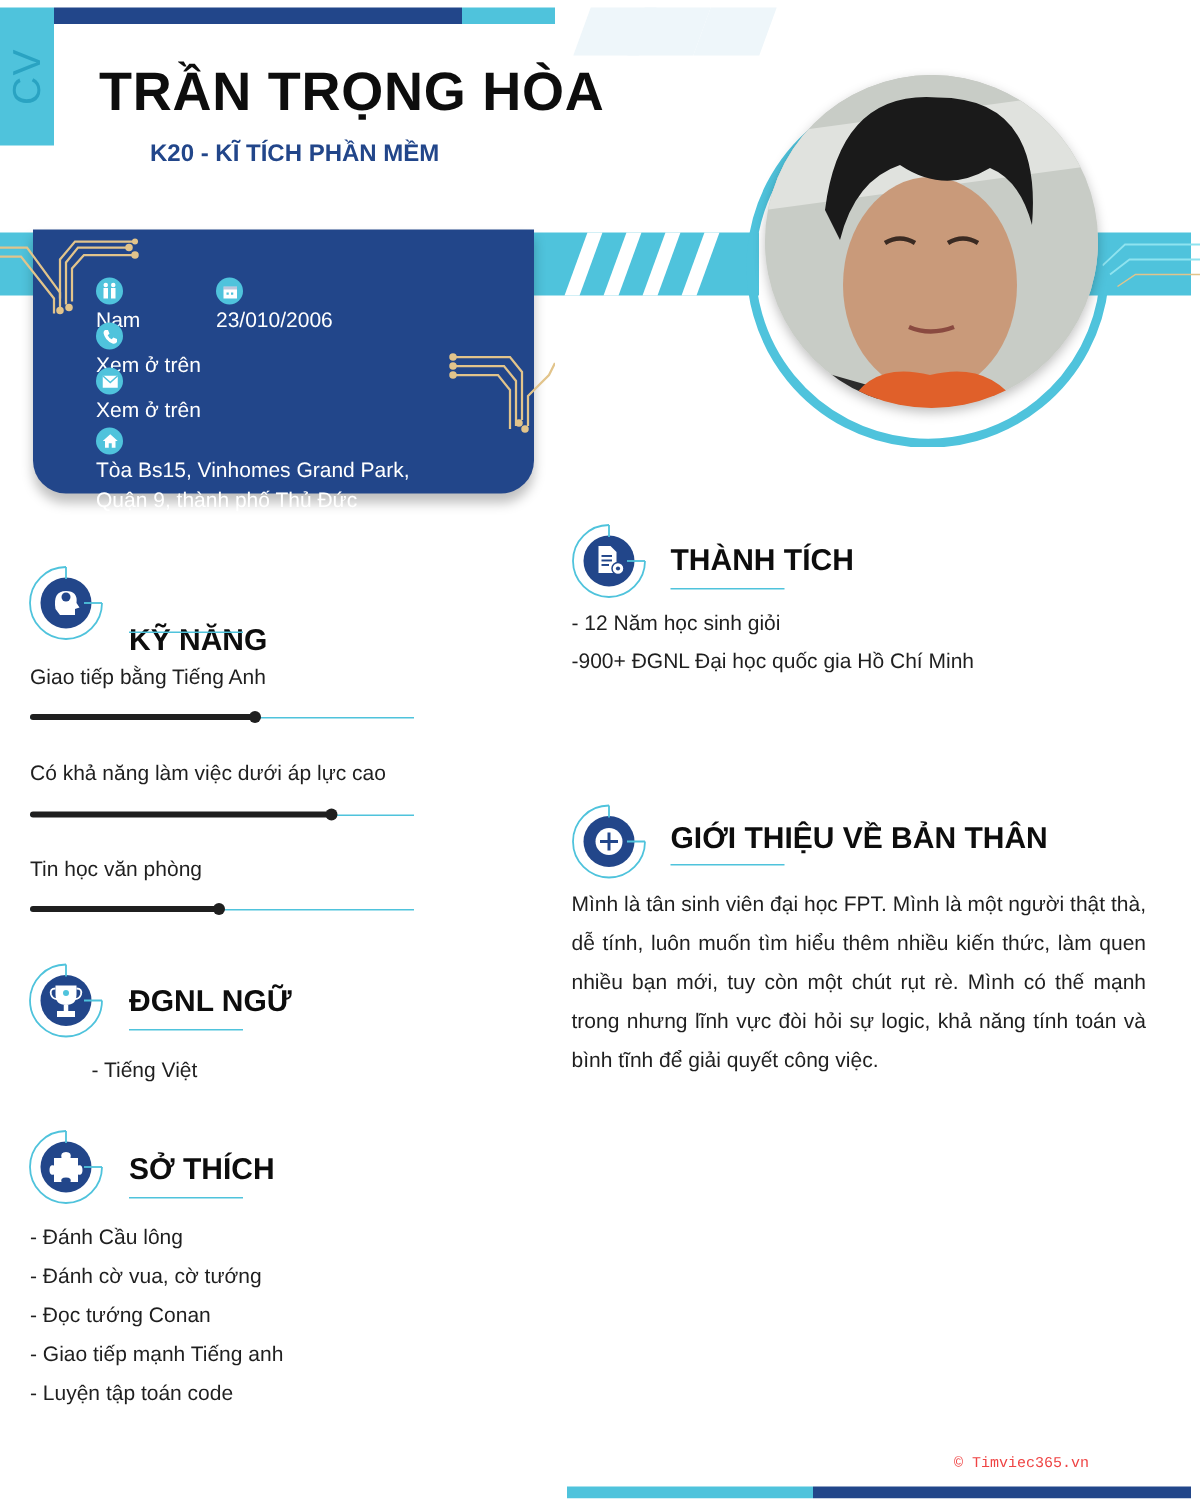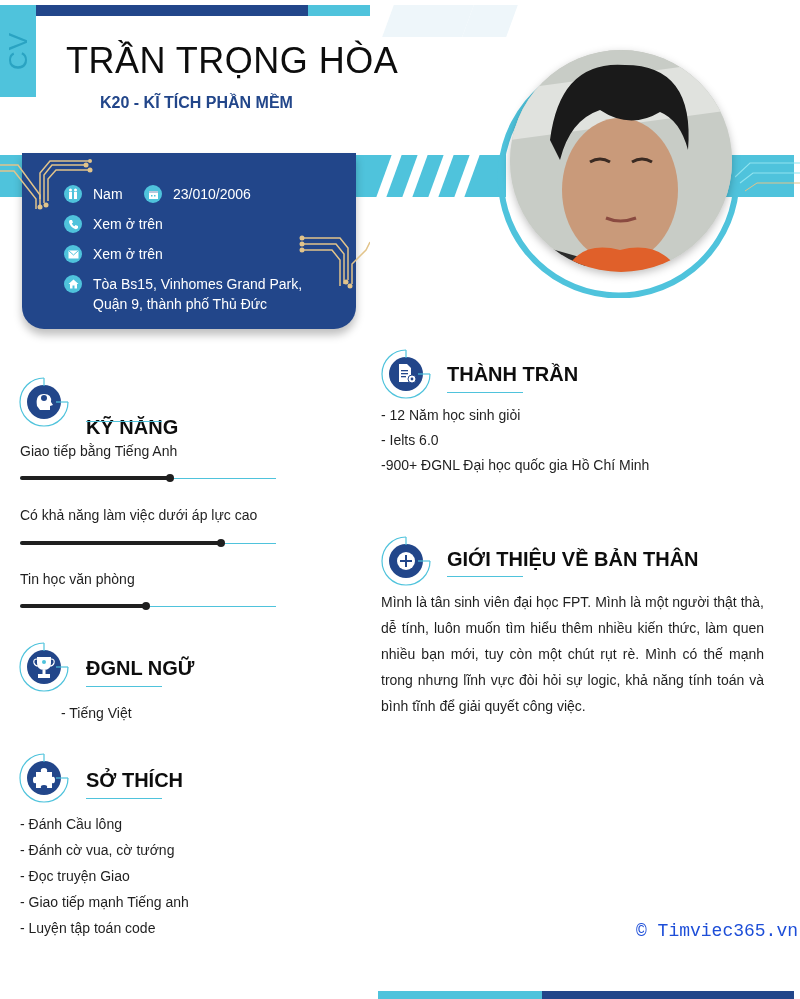--- a/index.html
+++ b/index.html
@@ -9,33 +9,33 @@
   .abs { position: absolute; }
 
   
   .cv-tab { left: 0; top: 5px; width: 36px; height: 92px; background: #4fc3dc; }
   .cv-tab span { position: absolute; left: 50%; top: 50%; transform: translate(-50%,-50%) rotate(-90deg);
     font-size: 26px; color: #2aa3c2; font-weight: 400; letter-spacing: 1px; }
   .top-bar-dark { left: 36px; top: 5px; width: 272px; height: 11px; background: #22468a; }
   .top-bar-light { left: 308px; top: 5px; width: 62px; height: 11px; background: #4fc3dc; }
   .slant { top: 5px; width: 44px; height: 32px; background: #eef6fa; transform: skewX(-20deg); }
 
-  .name { left: 66px; top: 40px; font-size: 36px; font-weight: 400; color: #0d0d0d; letter-spacing: 0.5px; }
+  .name { left: 66px; top: 40px; font-size: 36px; font-weight: 700; color: #0d0d0d; letter-spacing: 0.5px; }
   .subtitle { left: 100px; top: 94px; font-size: 16px; font-weight: 700; color: #22468a; }
 
   
   .band-left { left: 0; top: 155px; width: 130px; height: 42px; background: #4fc3dc; }
   .band-mid { left: 356px; top: 155px; width: 150px; height: 42px; background: #4fc3dc; }
   .band-right { left: 720px; top: 155px; width: 74px; height: 42px; background: #4fc3dc; }
   .stripe { top: 155px; width: 10px; height: 42px; background: #fff; transform: skewX(-20deg); }
 
   
   .info-card { left: 22px; top: 153px; width: 334px; height: 176px; background: #22468a;
     border-radius: 0 0 22px 22px; box-shadow: 0 6px 8px rgba(0,0,0,0.25); }
-  .info-row { position: absolute; left: 42px; display: flex; align-items: flex-start; color: #ffffff; font-size: 14px; line-height: 20px; }
+  .info-row { position: absolute; left: 42px; display: flex; align-items: flex-start; color: #ffffff; font-size: 14px; line-height: 20px; flex-direction: column; }
   .ico { width: 18px; height: 18px; border-radius: 50%; background: #4fc3dc; display: inline-flex; align-items: center; justify-content: center;
     color: #fff; font-size: 10px; margin-right: 11px; margin-top: 1px; flex-shrink: 0; }
   .circuit { stroke: #e2c48b; stroke-width: 1.5; fill: none; }
 
   
   .photo-ring { left: 496px; top: 30px; width: 252px; height: 268px; }
   .photo { left: 510px; top: 50px; width: 222px; height: 222px; border-radius: 50%; overflow: hidden;
     background: radial-gradient(circle at 50% 40%, #d3c6b5 0, #c9b4a0 25%, #a8a89f 40%, #cfd2cd 60%, #b9bcb6 100%);
     box-shadow: 0 3px 8px rgba(0,0,0,0.25); }
 
@@ -47,21 +47,21 @@
   .body-text { font-size: 14px; color: #1f1f1f; line-height: 26px; }
 
   
   .skill-label { left: 20px; font-size: 14px; }
   .skill-track { left: 20px; width: 256px; height: 1px; background: #4fc3dc; }
   .skill-fill { position: absolute; left: 0; top: -2px; height: 4px; background: #1f1f1f; border-radius: 2px; }
   .skill-dot { position: absolute; top: -4px; width: 8px; height: 8px; border-radius: 50%; background: #1f1f1f; }
 
   .about { left: 381px; top: 589px; width: 383px; text-align: justify; font-size: 14px; line-height: 26px; }
 
-  .footer-text { left: 636px; top: 921px; font-family: "Liberation Mono", "DejaVu Sans Mono", monospace; font-size: 18px; color: #1d4ed8; }
+  .footer-text { left: 636px; top: 971px; font-family: "Liberation Mono", "DejaVu Sans Mono", monospace; font-size: 10px; color: #ef4444; }
   .bottom-light { left: 378px; top: 991px; width: 164px; height: 8px; background: #4fc3dc; }
   .bottom-dark { left: 542px; top: 991px; width: 252px; height: 8px; background: #22468a; }
 </style>
 </head>
 <body>
 
 <div class="abs cv-tab">
     <span>CV</span>
   </div>
 <div class="abs top-bar-dark"></div>
@@ -143,21 +143,21 @@
 </div>
 <div class="info-row" style="left:64px;top:244px">
   <span class="ico">
     <svg width="11" height="9" viewBox="0 0 11 9">
         <rect x="0.5" y="0.5" width="10" height="8" fill="#fff"></rect>
         <path d="M0.5 0.5 L5.5 5 L10.5 0.5" stroke="#4fc3dc" fill="none"></path>
       </svg>
   </span>
   <span>Xem ở trên</span>
 </div>
-<div class="info-row" style="left:64px;top:274px">
+<div class="info-row" style="left:64px;top:284px">
   <span class="ico">
     <svg width="11" height="10" viewBox="0 0 11 10">
         <path d="M5.5 0.5 L10.5 5 L9 5 L9 9.5 L6.5 9.5 L6.5 6.5 L4.5 6.5 L4.5 9.5 L2 9.5 L2 5 L0.5 5 Z" fill="#fff"></path>
       </svg>
   </span>
   <span style="display:flex;flex-direction:column">
     <span>Tòa Bs15, Vinhomes Grand Park,</span>
     <span>Quận 9, thành phố Thủ Đức</span>
   </span>
 </div>
@@ -236,44 +236,43 @@
     <line x1="26" y1="2" x2="26" y2="10" stroke="#4fc3dc" stroke-width="1.2"></line>
     <line x1="38" y1="26" x2="50" y2="26" stroke="#4fc3dc" stroke-width="1.2"></line>
     <path d="M18 20 L23 20 Q22 16 26 16 Q30 16 29 20 L34 20 L34 25 Q37 24 37 28 Q37 32 34 31 L34 36 L29 36 Q30 33 26 33 Q22 33 23 36 L18 36 L18 31 Q15 32 15 28 Q15 24 18 25 Z" fill="#fff"></path>
   </svg>
 </div>
 <div class="abs sec-title" style="left:86px;top:769px">SỞ THÍCH</div>
 <div class="abs sec-underline" style="left:86px;top:798px"></div>
 <div class="abs body-text" style="left:20px;top:811px">
   <div>- Đánh Cầu lông</div>
   <div>- Đánh cờ vua, cờ tướng</div>
-  <div>- Đọc truyện Giao</div>
+  <div>- Đọc tướng Conan</div>
   <div>- Giao tiếp mạnh Tiếng anh</div>
   <div>- Luyện tập toán code</div>
 </div>
 
 <div class="abs" style="left:380px;top:348px">
   <svg class="sec-icon" viewBox="0 0 52 52">
     <path d="M26 2 A24 24 0 1 0 50 26" stroke="#4fc3dc" stroke-width="1.2" fill="none"></path>
     <circle cx="26" cy="26" r="17" fill="#22468a"></circle>
     <line x1="26" y1="2" x2="26" y2="10" stroke="#4fc3dc" stroke-width="1.2"></line>
     <line x1="38" y1="26" x2="50" y2="26" stroke="#4fc3dc" stroke-width="1.2"></line>
     <path d="M19 16 L27 16 L31 20 L31 34 L19 34 Z" fill="#fff"></path>
     <rect x="21" y="22" width="7" height="1.3" fill="#22468a"></rect>
     <rect x="21" y="25" width="7" height="1.3" fill="#22468a"></rect>
     <rect x="21" y="28" width="5" height="1.3" fill="#22468a"></rect>
     <circle cx="32" cy="31" r="4" fill="#fff" stroke="#22468a" stroke-width="1"></circle>
     <circle cx="32" cy="31" r="1.4" fill="#22468a"></circle>
   </svg>
 </div>
-<div class="abs sec-title" style="left:447px;top:363px">THÀNH TRẦN</div>
+<div class="abs sec-title" style="left:447px;top:363px">THÀNH TÍCH</div>
 <div class="abs sec-underline" style="left:447px;top:392px"></div>
 <div class="abs body-text" style="left:381px;top:403px;line-height:25px">
   <div>- 12 Năm học sinh giỏi</div>
-  <div>- Ielts 6.0</div>
   <div>-900+ ĐGNL Đại học quốc gia Hồ Chí Minh</div>
 </div>
 
 <div class="abs" style="left:380px;top:535px">
   <svg class="sec-icon" viewBox="0 0 52 52">
     <path d="M26 2 A24 24 0 1 0 50 26" stroke="#4fc3dc" stroke-width="1.2" fill="none"></path>
     <circle cx="26" cy="26" r="17" fill="#22468a"></circle>
     <line x1="26" y1="2" x2="26" y2="10" stroke="#4fc3dc" stroke-width="1.2"></line>
     <line x1="38" y1="26" x2="50" y2="26" stroke="#4fc3dc" stroke-width="1.2"></line>
     <circle cx="26" cy="26" r="9" fill="#fff"></circle>

